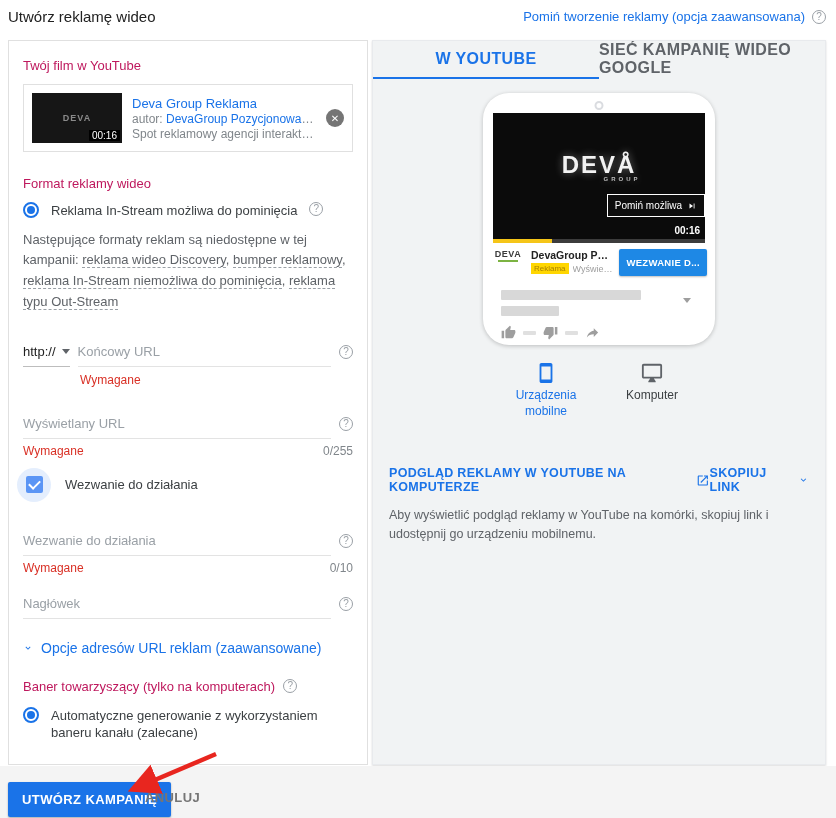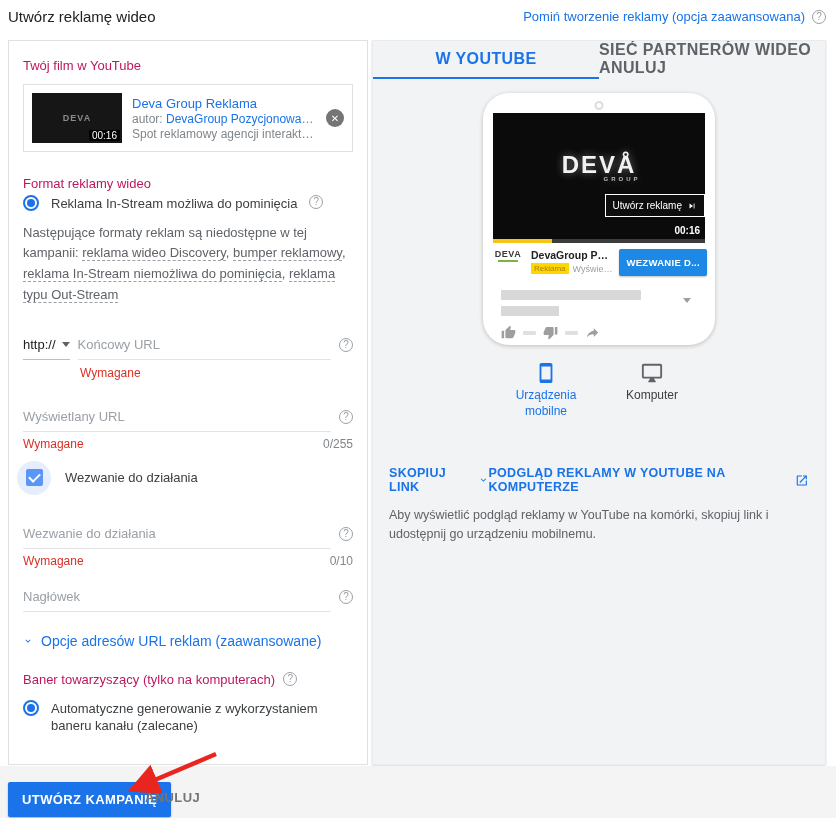--- a/index.html
+++ b/index.html
@@ -158,21 +158,21 @@
         <div class="video-line">
           <span>autor: </span><span class="author-link">DevaGroup Pozycjonowanie i Google...</span>
         </div>
         <div class="video-line">Spot reklamowy agencji interaktywnej Deva...</div>
       </div>
       <div class="close-btn"></div>
     </div>
 
     <div class="gray-label" style="margin-top:24px;">Format reklamy wideo</div>
 
-    <div class="radio-row" style="margin-top:4px;">
+    <div class="radio-row" style="margin-top:11px;">
       <span class="radio on"></span>
       <span class="radio-label">Reklama In-Stream możliwa do pominięcia</span>
       <span class="help-icon"></span>
     </div>
 
     <div class="formats-note"><span>Następujące formaty reklam są niedostępne w tej kampanii: </span><span class="dashed">reklama wideo Discovery</span><span>, </span><span class="dashed">bumper reklamowy</span><span>, </span><span class="dashed">reklama In-Stream niemożliwa do pominięcia</span><span>, </span><span class="dashed">reklama typu Out-Stream</span></div>
 
     <div class="field-row" style="margin-top:27px;">
       <span class="proto-wrap">
         <span class="proto-text">http://</span>
@@ -228,33 +228,33 @@
     <div class="radio-row" style="margin-top:13px;">
       <span class="radio on"></span>
       <span class="radio-label" style="max-width:290px;">Automatyczne generowanie z wykorzystaniem baneru kanału (zalecane)</span>
     </div>
 
   </div>
 
   <div class="panel">
     <div class="tabs">
       <div class="tab active">W YOUTUBE</div>
-      <div class="tab">SIEĆ PARTNERÓW WIDEO ANULUJ</div>
+      <div class="tab">SIEĆ KAMPANIĘ WIDEO GOOGLE</div>
     </div>
 
     <div class="phone">
       <div class="cam-dot"></div>
 
       <div class="player">
         <div class="player-logo">
           <span>DEVÅ</span>
           <span class="player-logo-sub">GROUP</span>
         </div>
         <div class="skip-btn">
-          <span>Utwórz reklamę</span>
+          <span>Pomiń możliwa</span>
           <svg class="skip-ic" viewBox="0 0 24 24">
               <path d="M6 18l8.5-6L6 6v12zM16 6v12h2V6h-2z"></path>
             </svg>
         </div>
         <div class="player-time">00:16</div>
         <div class="progress">
             <div class="progress-fill"></div>
           </div>
       </div>
 
@@ -304,29 +304,29 @@
       <div class="device">
         <svg class="device-ic" viewBox="0 0 24 24">
             <path d="M21 2H3c-1.1 0-2 .9-2 2v12c0 1.1.9 2 2 2h7l-2 3v1h8v-1l-2-3h7c1.1 0 2-.9 2-2V4c0-1.1-.9-2-2-2zm0 14H3V4h18v12z"></path>
           </svg>
         <span class="device-label dark">Komputer</span>
       </div>
     </div>
 
     <div class="links-row">
       <div class="blue-action">
+        <span>PODGLĄD REKLAMY W YOUTUBE NA KOMPUTERZE</span>
+        <svg class="ext-ic" viewBox="0 0 24 24">
+            <path d="M19 19H5V5h7V3H5c-1.11 0-2 .9-2 2v14c0 1.1.89 2 2 2h14c1.1 0 2-.9 2-2v-7h-2v7zM14 3v2h3.59l-9.83 9.83 1.41 1.41L19 6.41V10h2V3h-7z"></path>
+          </svg>
+      </div>
+      <div class="blue-action">
         <span>SKOPIUJ LINK</span>
         <svg class="chev" style="width:12px;height:12px;" viewBox="0 0 24 24">
             <path d="M7.41 8.59L12 13.17l4.59-4.58L18 10l-6 6-6-6z"></path>
-          </svg>
-      </div>
-      <div class="blue-action">
-        <span>PODGLĄD REKLAMY W YOUTUBE NA KOMPUTERZE</span>
-        <svg class="ext-ic" viewBox="0 0 24 24">
-            <path d="M19 19H5V5h7V3H5c-1.11 0-2 .9-2 2v14c0 1.1.89 2 2 2h14c1.1 0 2-.9 2-2v-7h-2v7zM14 3v2h3.59l-9.83 9.83 1.41 1.41L19 6.41V10h2V3h-7z"></path>
           </svg>
       </div>
     </div>
 
     <div class="panel-note">Aby wyświetlić podgląd reklamy w YouTube na komórki, skopiuj link i udostępnij go urządzeniu mobilnemu.</div>
   </div>
 
   <div class="footer">
     <button class="create-btn">UTWÓRZ KAMPANIĘ</button>
     <span class="cancel-btn">ANULUJ</span>

